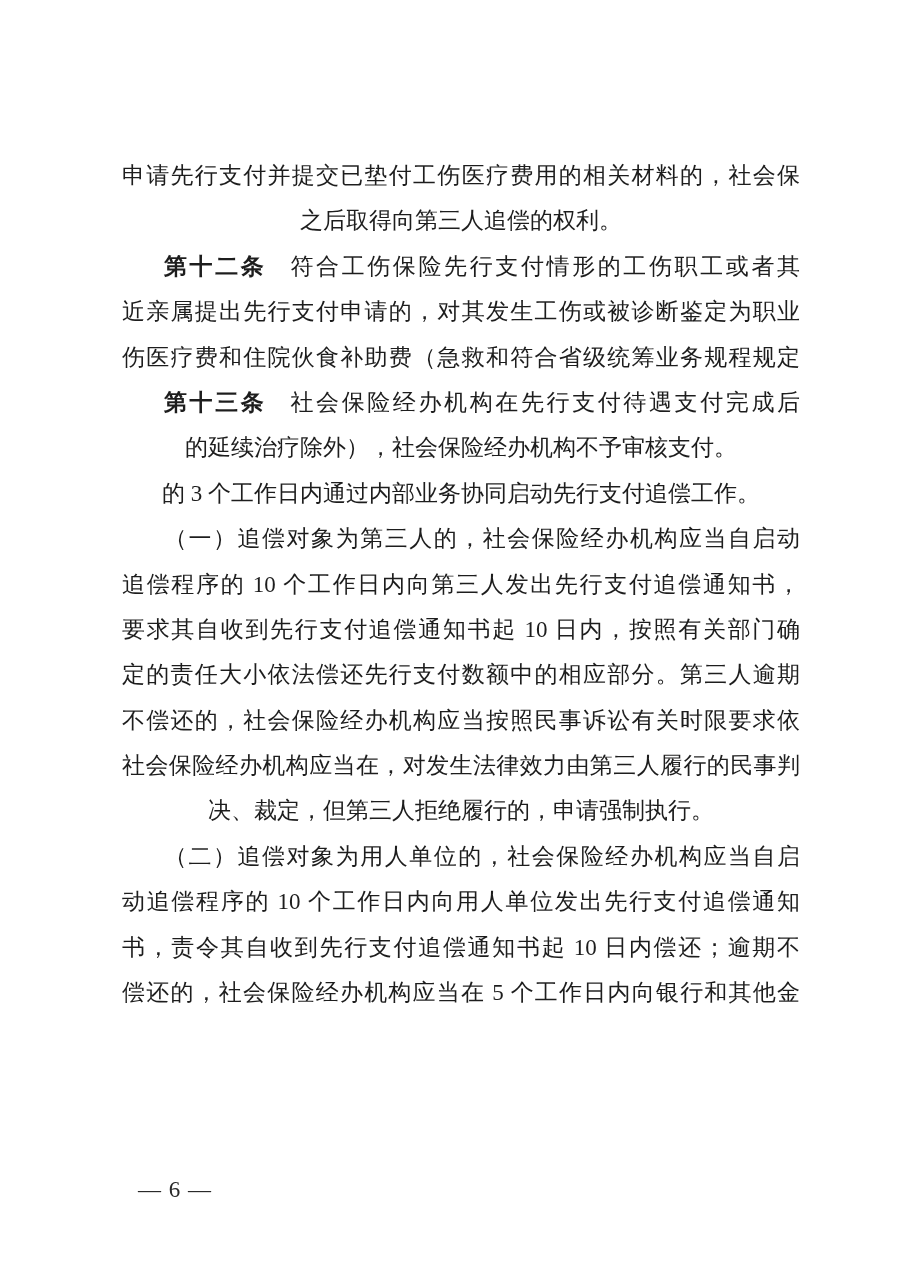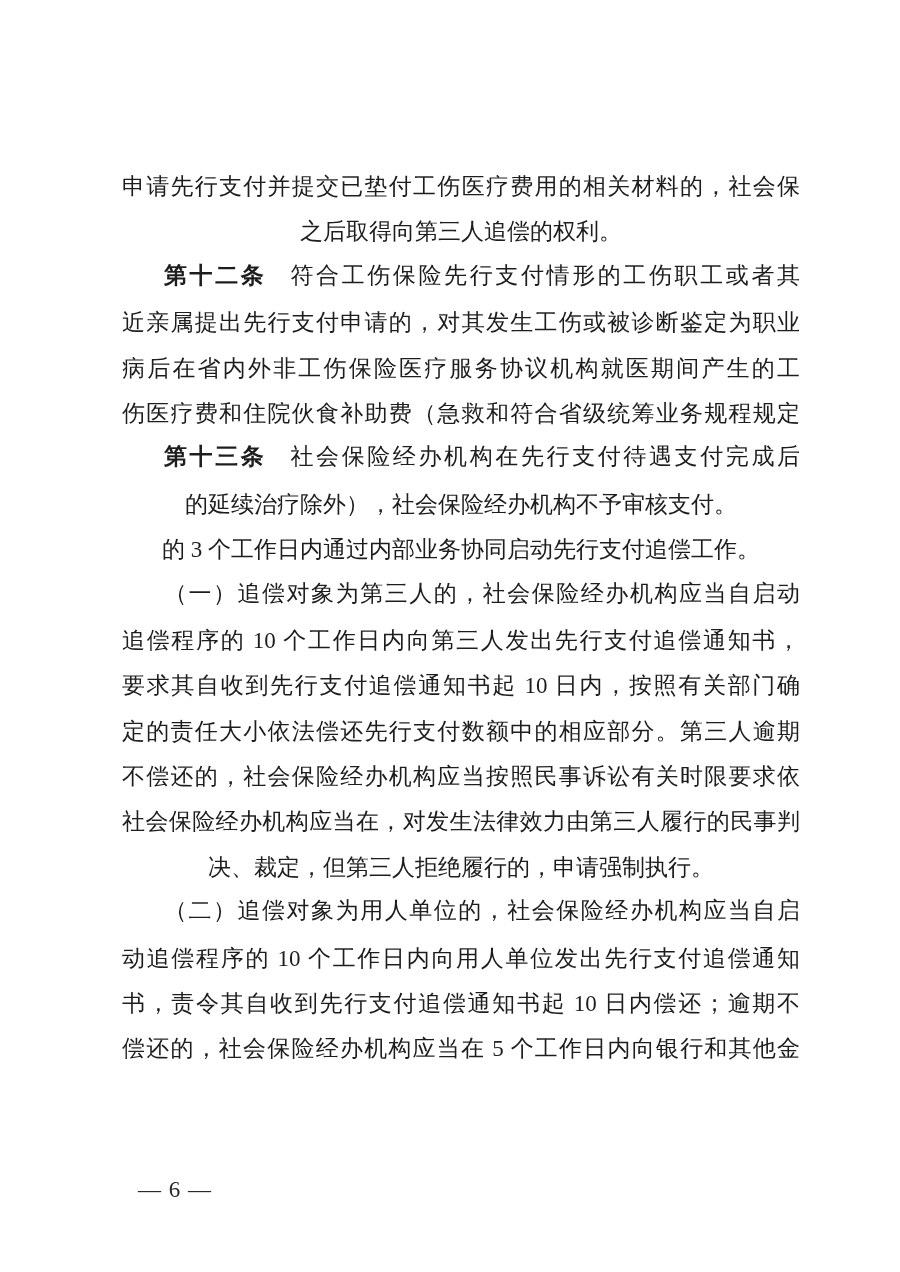--- a/index.html
+++ b/index.html
@@ -16,37 +16,36 @@
     color: #1d1d1d;
   }
   .page {
     position: absolute;
     inset: 0;
     background: #ffffff;
   }
   .text-block {
     position: absolute;
     left: 122px;
-    top: 164px;
+    top: 153px;
     width: 678px;
   }
   .line {
     height: 45.4px;
     line-height: 45.4px;
     font-size: 23px;
     white-space: nowrap;
     text-align: center;
   }
   .j {
     text-align: justify;
     text-align-last: justify;
   }
   .indent {
     padding-left: 42px;
-    font-family: Liberation Mono, monospace;
   }
   .b {
     font-weight: 700;
     margin-right: 24px;
   }
   .page-number {
     position: absolute;
     left: 138px;
     top: 1176px;
     font-size: 23px;
@@ -57,21 +56,20 @@
 </style>
 </head>
 <body>
 
 <div class="page">
   <div class="text-block">
     <div class="line j"><span>申请先行支付并提交已垫付工伤医疗费用的相关材料的，社会保</span></div>
     <div class="line"><span>之后取得向第三人追偿的权利。</span></div>
     <div class="line j indent"><span class="b">第十二条</span><span>符合工伤保险先行支付情形的工伤职工或者其</span></div>
     <div class="line j"><span>近亲属提出先行支付申请的，对其发生工伤或被诊断鉴定为职业</span></div>
-    <div class="line j"><span>病后在省内外非工伤保险医疗服务协议机构就医期间产生的工</span></div>
     <div class="line j"><span>伤医疗费和住院伙食补助费（急救和符合省级统筹业务规程规定</span></div>
     <div class="line j indent"><span class="b">第十三条</span><span>社会保险经办机构在先行支付待遇支付完成后</span></div>
     <div class="line"><span>的延续治疗除外），社会保险经办机构不予审核支付。</span></div>
     <div class="line"><span>的 3 个工作日内通过内部业务协同启动先行支付追偿工作。</span></div>
     <div class="line j indent"><span>（一）追偿对象为第三人的，社会保险经办机构应当自启动</span></div>
     <div class="line j"><span>追偿程序的 10 个工作日内向第三人发出先行支付追偿通知书，</span></div>
     <div class="line j"><span>要求其自收到先行支付追偿通知书起 10 日内，按照有关部门确</span></div>
     <div class="line j"><span>定的责任大小依法偿还先行支付数额中的相应部分。第三人逾期</span></div>
     <div class="line j"><span>不偿还的，社会保险经办机构应当按照民事诉讼有关时限要求依</span></div>
     <div class="line j"><span>社会保险经办机构应当在，对发生法律效力由第三人履行的民事判</span></div>

